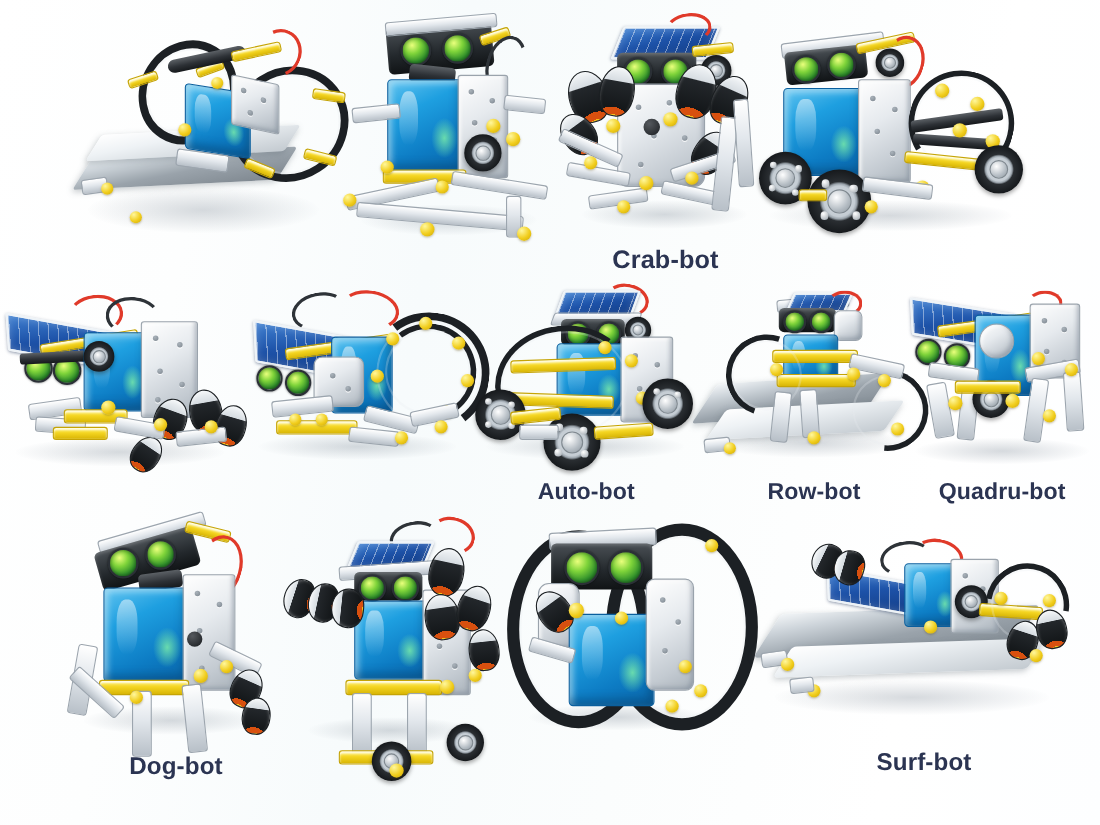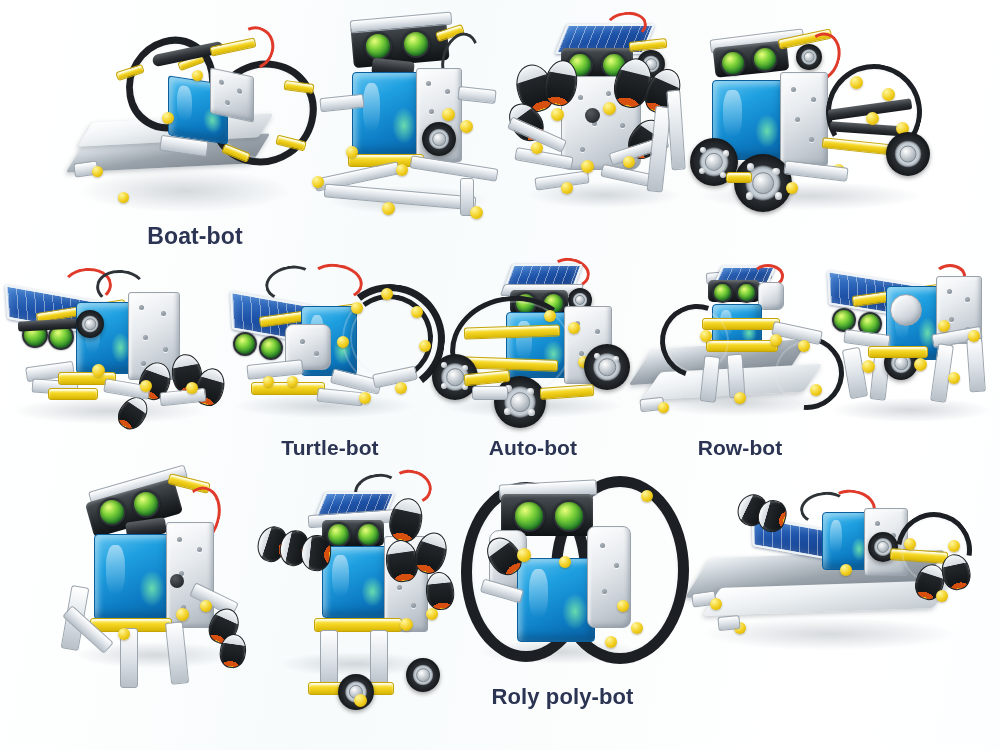--- a/index.html
+++ b/index.html
@@ -222,21 +222,20 @@
           <span class="hole" style="left:26px; top:14px;"></span>
           <span class="hole" style="left:14px; top:28px;"></span>
       </div>
       <div class="p bar-dark" style="left:82px; top:28px; width:72px; height:12px; transform:rotate(-12deg); border-radius:6px;"></div>
       <div class="p bar-yellow" style="left:140px; top:22px; width:44px; height:8px; transform:rotate(-12deg);"></div>
       <div class="p wire red" style="left:164px; top:6px; width:34px; height:38px; border-width:3px; transform:rotate(24deg);"></div>
       <div class="p peg-yellow" style="left:92px; top:92px; width:12px; height:12px;"></div>
       <div class="p peg-yellow" style="left:122px; top:50px; width:11px; height:11px;"></div>
       <div class="p bar-gray" style="left:90px; top:118px; width:46px; height:14px; transform:rotate(8deg);"></div>
     </div>
-    <div class="bot-label">Boat-bot</div>
   </div>
 
   <div class="bot-cell r1" style="left:310px; top:10px; width:200px; height:240px;">
     <div class="bot-art">
       <div class="p shadow-pad" style="left:18px; top:176px; width:160px; height:28px;"></div>
 
       <div class="p eye-pod" style="left:42px; top:12px; width:96px; height:42px; transform:rotate(-5deg);"></div>
       <div class="p bar-gray" style="left:40px; top:6px; width:100px; height:11px; transform:rotate(-5deg);"></div>
       <div class="p eye" style="left:54px; top:22px; width:24px; height:24px;"></div>
       <div class="p eye" style="left:92px; top:20px; width:24px; height:24px;"></div>
@@ -313,20 +312,21 @@
       <div class="p bar-gray" style="left:146px; top:96px; width:14px; height:84px; transform:rotate(6deg);"></div>
       <div class="p bar-gray" style="left:164px; top:80px; width:12px; height:78px; transform:rotate(-4deg);"></div>
 
       <div class="p peg-yellow" style="left:46px; top:98px; width:13px; height:13px;"></div>
       <div class="p peg-yellow" style="left:98px; top:92px; width:13px; height:13px;"></div>
       <div class="p peg-yellow" style="left:26px; top:132px; width:12px; height:12px;"></div>
       <div class="p peg-yellow" style="left:76px; top:150px; width:13px; height:13px;"></div>
       <div class="p peg-yellow" style="left:118px; top:146px; width:12px; height:12px;"></div>
       <div class="p peg-yellow" style="left:56px; top:172px; width:12px; height:12px;"></div>
     </div>
+    <div class="bot-label">Crab-bot</div>
   </div>
 
   <div class="bot-cell r1" style="left:690px; top:14px; width:250px; height:236px;">
     <div class="bot-art">
       <div class="p shadow-pad" style="left:10px; top:168px; width:220px; height:28px;"></div>
 
       <div class="p bar-gray" style="left:20px; top:20px; width:92px; height:12px; transform:rotate(-7deg);"></div>
       <div class="p eye-pod" style="left:24px; top:30px; width:74px; height:30px; transform:rotate(-6deg);"></div>
       <div class="p eye" style="left:30px; top:36px; width:22px; height:22px;"></div>
       <div class="p eye" style="left:62px; top:32px; width:22px; height:22px;"></div>
@@ -448,21 +448,20 @@
       <div class="p bar-gray" style="left:22px; top:100px; width:54px; height:13px; transform:rotate(-6deg);"></div>
       <div class="p bar-yellow" style="left:26px; top:120px; width:72px; height:11px;"></div>
       <div class="p bar-gray" style="left:106px; top:112px; width:48px; height:13px; transform:rotate(14deg);"></div>
       <div class="p bar-gray" style="left:148px; top:108px; width:42px; height:12px; transform:rotate(-12deg);"></div>
       <div class="p bar-gray" style="left:92px; top:128px; width:44px; height:12px; transform:rotate(6deg);"></div>
       <div class="p peg-yellow" style="left:38px; top:114px; width:11px; height:11px;"></div>
       <div class="p peg-yellow" style="left:62px; top:114px; width:11px; height:11px;"></div>
       <div class="p peg-yellow" style="left:134px; top:130px; width:12px; height:12px;"></div>
       <div class="p peg-yellow" style="left:170px; top:120px; width:12px; height:12px;"></div>
     </div>
-    <div class="bot-label">Turtle-bot</div>
   </div>
 
   <div class="bot-cell r2" style="left:640px; top:264px; width:200px; height:196px;">
     <div class="bot-art">
       <div class="p shadow-pad" style="left:8px; top:126px; width:180px; height:26px;"></div>
 
       <div class="p pontoon" style="left:4px; top:80px; width:150px; height:36px; transform:skewX(-36deg) rotate(-4deg); border-radius:3px;"></div>
       <div class="p pontoon light" style="left:14px; top:104px; width:156px; height:28px; transform:skewX(-36deg) rotate(-3deg); border-radius:3px;"></div>
       <div class="p bar-gray" style="left:0px; top:134px; width:22px; height:11px; transform:rotate(-6deg);"></div>
       <div class="p peg-yellow" style="left:18px; top:138px; width:11px; height:11px;"></div>
@@ -577,20 +576,21 @@
       <div class="p wheel" style="left:62px; top:82px; width:34px; height:34px;">
           <span class="hub"></span>
         </div>
       <div class="p bar-yellow" style="left:46px; top:82px; width:58px; height:10px;"></div>
       <div class="p peg-yellow" style="left:40px; top:96px; width:13px; height:13px;"></div>
       <div class="p peg-yellow" style="left:92px; top:94px; width:13px; height:13px;"></div>
       <div class="p peg-yellow" style="left:116px; top:56px; width:12px; height:12px;"></div>
       <div class="p peg-yellow" style="left:146px; top:66px; width:12px; height:12px;"></div>
       <div class="p peg-yellow" style="left:126px; top:108px; width:12px; height:12px;"></div>
     </div>
+    <div class="bot-label">Quadru-bot</div>
   </div>
 
   <div class="bot-cell r3" style="left:60px; top:472px; width:200px; height:238px;">
     <div class="bot-art">
       <div class="p shadow-pad" style="left:16px; top:170px; width:160px; height:26px;"></div>
 
       <div class="p bar-gray" style="left:28px; top:6px; width:98px; height:12px; transform:rotate(-16deg);"></div>
       <div class="p eye-pod" style="left:28px; top:18px; width:92px; height:36px; transform:rotate(-16deg);"></div>
       <div class="p eye" style="left:38px; top:26px; width:24px; height:24px;"></div>
       <div class="p eye" style="left:72px; top:18px; width:24px; height:24px;"></div>
@@ -613,20 +613,21 @@
       <div class="p bar-gray" style="left:0px; top:150px; width:54px; height:13px; transform:rotate(42deg);"></div>
       <div class="p bar-gray" style="left:60px; top:156px; width:16px; height:58px;"></div>
       <div class="p bar-gray" style="left:108px; top:150px; width:16px; height:60px; transform:rotate(-6deg);"></div>
       <div class="p bar-gray" style="left:130px; top:120px; width:46px; height:13px; transform:rotate(26deg);"></div>
       <div class="p claw" style="left:150px; top:136px; width:26px; height:34px; transform:rotate(24deg);"></div>
       <div class="p claw" style="left:160px; top:162px; width:24px; height:32px; transform:rotate(8deg);"></div>
       <div class="p peg-yellow" style="left:116px; top:136px; width:13px; height:13px;"></div>
       <div class="p peg-yellow" style="left:140px; top:128px; width:12px; height:12px;"></div>
       <div class="p peg-yellow" style="left:58px; top:156px; width:12px; height:12px;"></div>
     </div>
+    <div class="bot-label">Dog-bot</div>
   </div>
 
   <div class="bot-cell r3" style="left:250px; top:468px; width:220px; height:242px;">
     <div class="bot-art">
       <div class="p shadow-pad" style="left:30px; top:184px; width:150px; height:24px;"></div>
 
       <div class="p wire dark" style="left:104px; top:6px; width:40px; height:26px; border-width:3px; transform:rotate(-10deg);"></div>
       <div class="p wire red" style="left:140px; top:2px; width:36px; height:28px; border-width:3px; transform:rotate(14deg);"></div>
 
       <div class="p solar" style="left:70px; top:24px; width:66px; height:22px; transform:skewX(-22deg);"></div>
@@ -692,21 +693,20 @@
       </div>
       <div class="p claw" style="left:34px; top:64px; width:28px; height:38px; transform:rotate(-36deg);"></div>
       <div class="p peg-yellow" style="left:62px; top:76px; width:14px; height:14px;"></div>
       <div class="p peg-yellow" style="left:104px; top:84px; width:12px; height:12px;"></div>
       <div class="p peg-yellow" style="left:162px; top:128px; width:12px; height:12px;"></div>
       <div class="p peg-yellow" style="left:176px; top:150px; width:12px; height:12px;"></div>
       <div class="p peg-yellow" style="left:150px; top:164px; width:12px; height:12px;"></div>
       <div class="p peg-yellow" style="left:186px; top:18px; width:12px; height:12px;"></div>
       <div class="p bar-gray" style="left:26px; top:112px; width:40px; height:12px; transform:rotate(16deg);"></div>
     </div>
-    <div class="bot-label">Roly poly-bot</div>
   </div>
 
   <div class="bot-cell r3" style="left:690px; top:480px; width:300px; height:226px;">
     <div class="bot-art">
       <div class="p shadow-pad" style="left:14px; top:138px; width:250px; height:32px;"></div>
 
       <div class="p pontoon" style="left:10px; top:74px; width:230px; height:40px; transform:skewX(-34deg) rotate(-2deg); border-radius:4px;"></div>
       <div class="p pontoon light" style="left:24px; top:104px; width:226px; height:28px; transform:skewX(-34deg) rotate(-2deg); border-radius:4px;"></div>
       <div class="p bar-gray" style="left:2px; top:112px; width:22px; height:12px; transform:rotate(-8deg);"></div>
       <div class="p peg-yellow" style="left:20px; top:118px; width:12px; height:12px;"></div>
@@ -730,15 +730,16 @@
       <div class="p claw" style="left:46px; top:16px; width:30px; height:26px; transform:rotate(-64deg);"></div>
       <div class="p claw" style="left:66px; top:22px; width:30px; height:26px; transform:rotate(-74deg);"></div>
       <div class="p ring thin" style="left:206px; top:32px; width:66px; height:66px; transform:rotate(-36deg); border-bottom-color:transparent; border-left-color:transparent;"></div>
       <div class="p claw" style="left:226px; top:84px; width:26px; height:34px; transform:rotate(18deg);"></div>
       <div class="p claw" style="left:252px; top:74px; width:26px; height:34px; transform:rotate(-12deg);"></div>
       <div class="p peg-yellow" style="left:150px; top:84px; width:12px; height:12px;"></div>
       <div class="p peg-yellow" style="left:214px; top:58px; width:12px; height:12px;"></div>
       <div class="p peg-yellow" style="left:258px; top:60px; width:12px; height:12px;"></div>
       <div class="p peg-yellow" style="left:246px; top:110px; width:12px; height:12px;"></div>
     </div>
+    <div class="bot-label">Surf-bot</div>
   </div>
 
 </div>
 
 </body></html>

